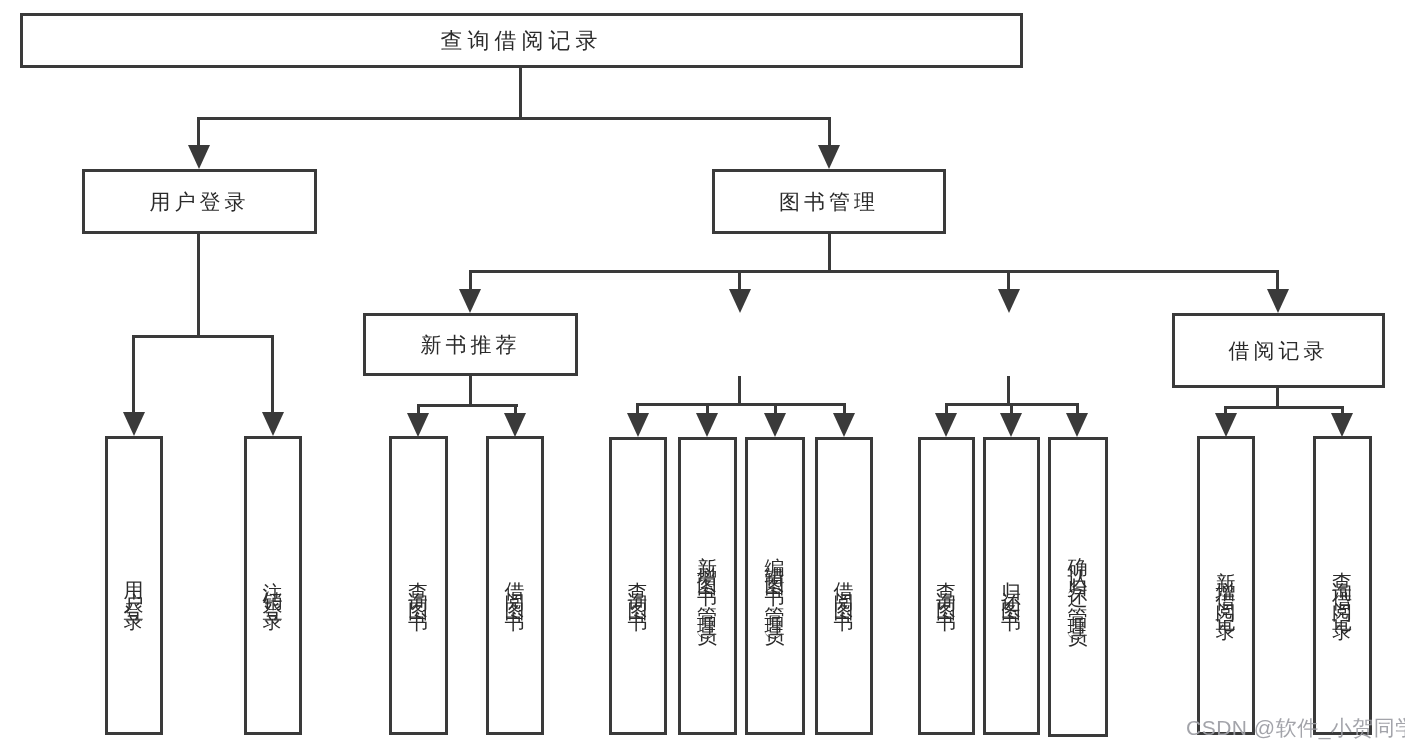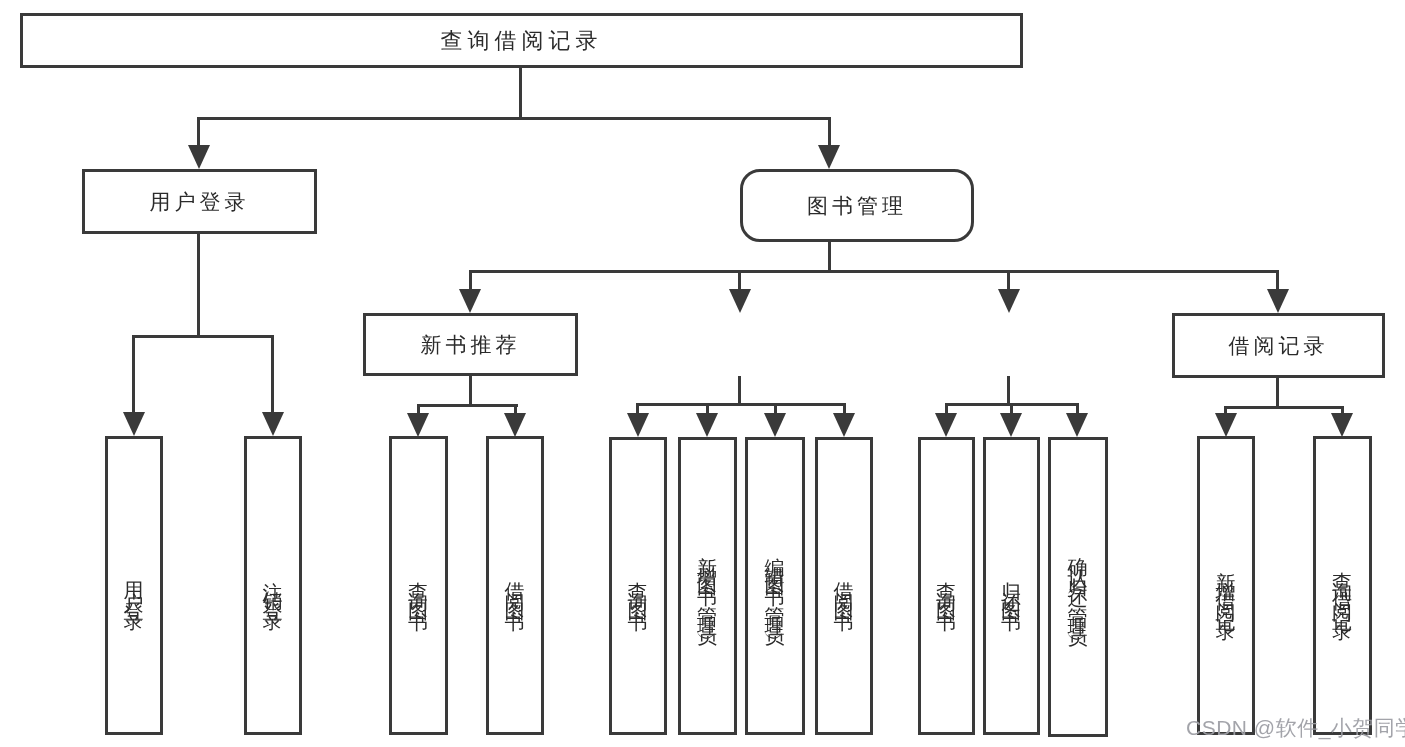--- a/index.html
+++ b/index.html
@@ -45,21 +45,21 @@
   <div class="vline" style="left:519px;top:68px;height:52px;"></div>
   <div class="hline" style="left:197px;top:117px;width:634px;"></div>
   <div class="vline" style="left:197px;top:117px;height:34px;"></div>
   <div class="arrow" style="left:188px;top:145px;"></div>
   <div class="vline" style="left:828px;top:117px;height:34px;"></div>
   <div class="arrow" style="left:818px;top:145px;"></div>
 
   <div class="box" style="left:82px;top:169px;width:235px;height:65px;">
     <span class="lbl">用户登录</span>
   </div>
-  <div class="box" style="left:740px;top:169px;width:234px;height:73px;border-radius:20px;">
+  <div class="box" style="left:712px;top:169px;width:234px;height:65px;">
     <span class="lbl">图书管理</span>
   </div>
 
   <div class="vline" style="left:197px;top:234px;height:104px;"></div>
   <div class="hline" style="left:132px;top:335px;width:142px;"></div>
   <div class="vline" style="left:132px;top:335px;height:83px;"></div>
   <div class="arrow" style="left:123px;top:412px;"></div>
   <div class="vline" style="left:271px;top:335px;height:83px;"></div>
   <div class="arrow" style="left:262px;top:412px;"></div>
 
@@ -70,21 +70,21 @@
   <div class="vline" style="left:738px;top:270px;height:25px;"></div>
   <div class="arrow" style="left:729px;top:289px;"></div>
   <div class="vline" style="left:1007px;top:270px;height:25px;"></div>
   <div class="arrow" style="left:998px;top:289px;"></div>
   <div class="vline" style="left:1276px;top:270px;height:25px;"></div>
   <div class="arrow" style="left:1267px;top:289px;"></div>
 
   <div class="box" style="left:363px;top:313px;width:215px;height:63px;">
     <span class="lbl">新书推荐</span>
   </div>
-  <div class="box" style="left:1172px;top:313px;width:213px;height:65px;">
+  <div class="box" style="left:1172px;top:313px;width:213px;height:75px;">
     <span class="lbl">借阅记录</span>
   </div>
 
   <div class="vline" style="left:469px;top:376px;height:31px;"></div>
   <div class="hline" style="left:417px;top:404px;width:101px;"></div>
   <div class="vline" style="left:417px;top:404px;height:14px;"></div>
   <div class="arrow" style="left:407px;top:413px;"></div>
   <div class="vline" style="left:514px;top:404px;height:14px;"></div>
   <div class="arrow" style="left:504px;top:413px;"></div>
 

